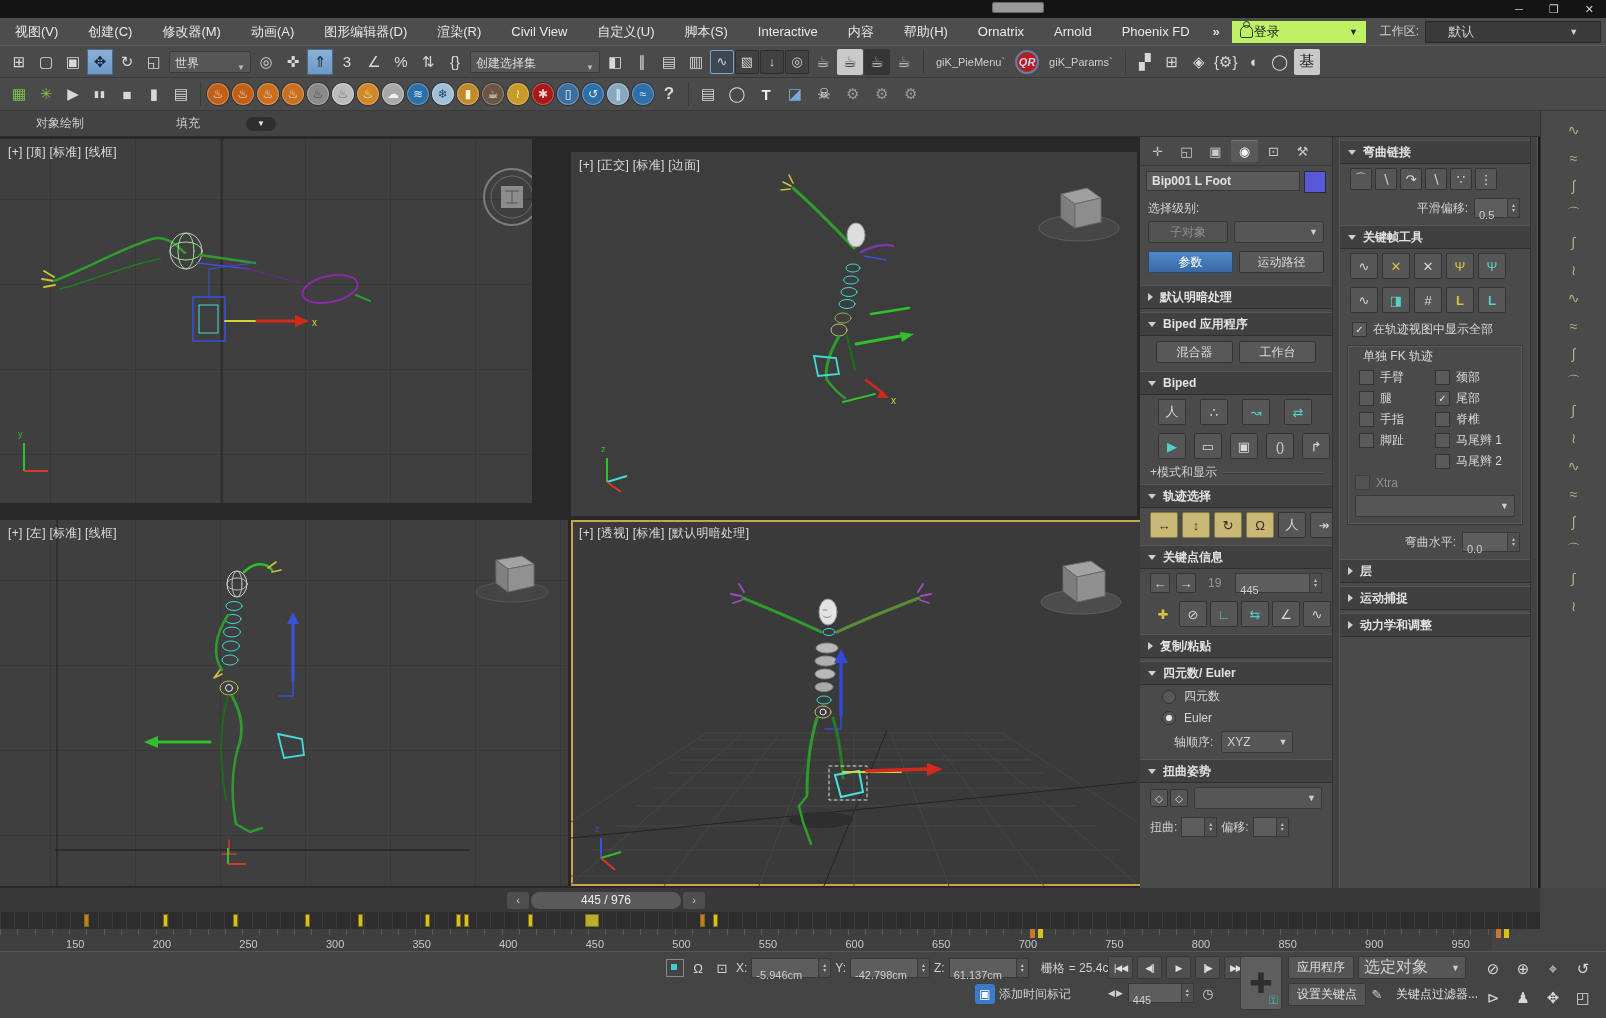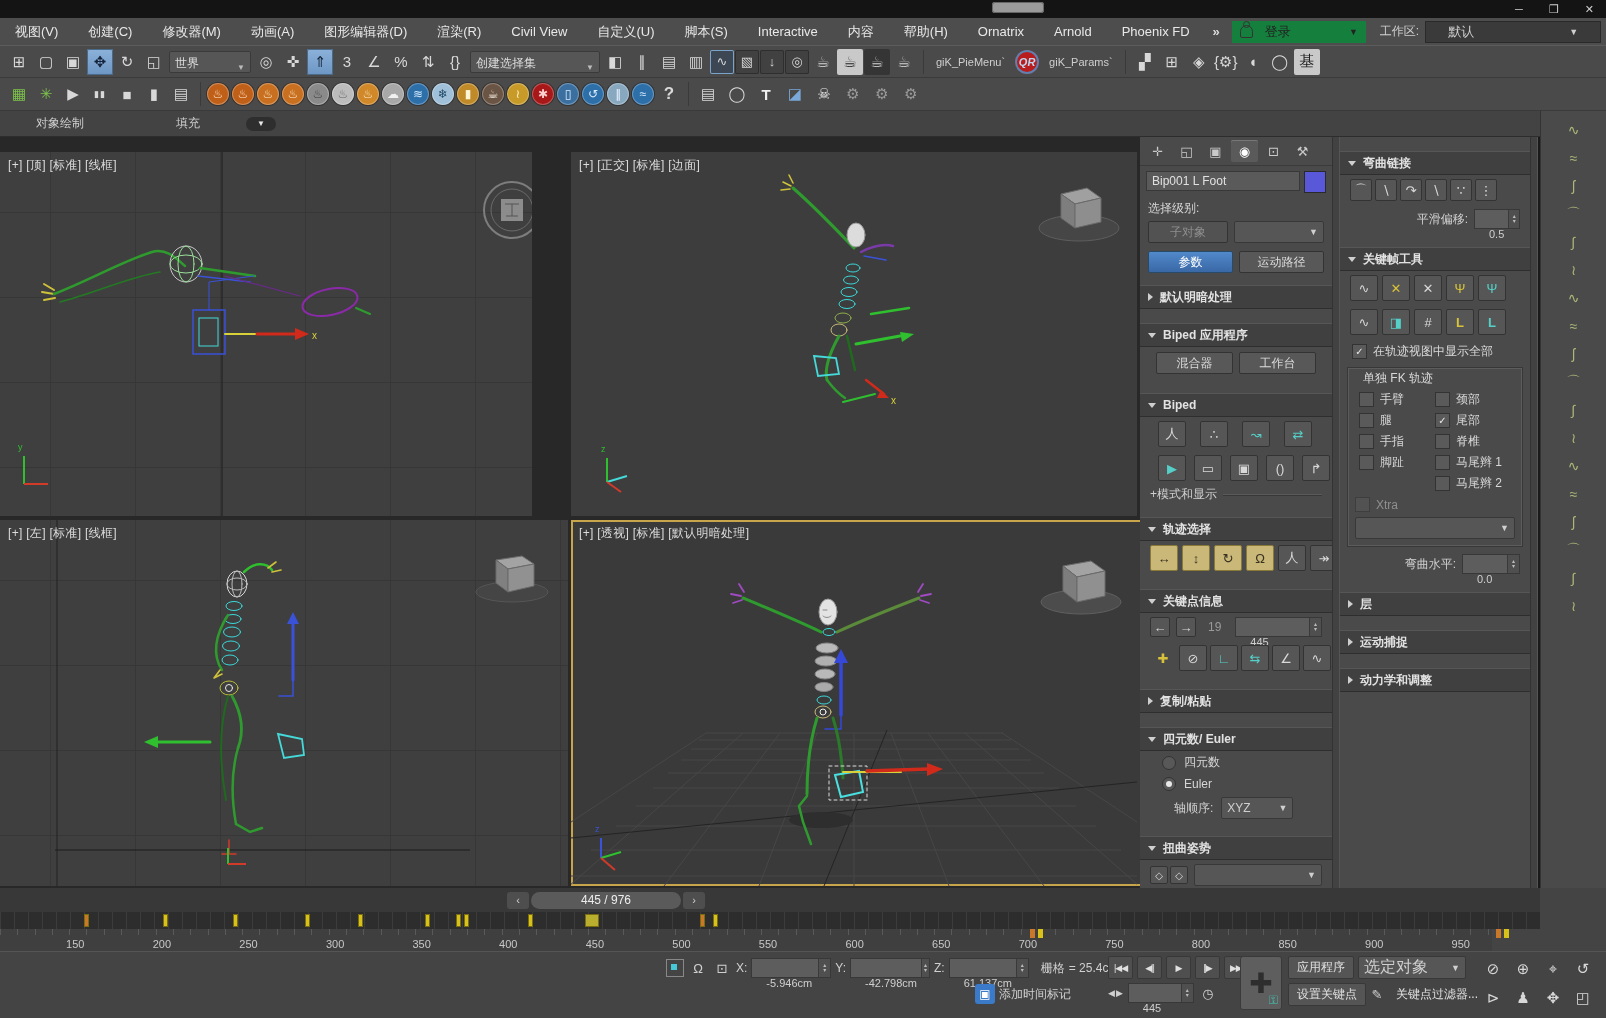--- a/index.html
+++ b/index.html
@@ -11,21 +11,21 @@
   .titlebar{left:0;top:0;width:1606px;height:18px;background:#141414;}
   .tb-widget{left:992px;top:2px;width:52px;height:11px;background:#9a9a9a;border-radius:3px;
              box-shadow:inset 0 0 0 1px #666;}
   .winbtns{right:12px;top:0;height:18px;display:flex;gap:26px;align-items:center;color:#cfcfcf;font-size:11px;}
   .winbtns span{cursor:default;}
   .menubar{left:0;top:18px;width:1606px;height:27px;background:#4d4d4d;border-bottom:1px solid #333;
            display:flex;align-items:center;font-size:13px;color:#e8e8e8;}
   .menus{display:flex;}
   .menu-item{padding:0 15px;line-height:26px;white-space:nowrap;}
   .overflow{padding:0 8px;color:#dcdcdc;font-weight:bold;}
-  .login{display:flex;align-items:center;gap:12px;background:#15803d;color:#222;height:22px;
+  .login{display:flex;align-items:center;gap:1px;background:#bef264;color:#222;height:22px;
          padding:0 8px;margin-left:4px;width:118px;text-align:right;}
   .person{width:11px;height:11px;border:1.5px solid #333;border-radius:50% 50% 2px 2px;position:relative;}
   .person::before{content:"";position:absolute;left:2px;top:-5px;width:5px;height:5px;border:1.5px solid #333;border-radius:50%;}
   .caret{font-size:9px;margin-left:auto;}
   .workspace{display:flex;align-items:center;gap:6px;margin-left:14px;font-size:13px;}
   .ws-box{background:#3a3a3a;border:1px solid #2a2a2a;height:20px;line-height:20px;width:130px;
           padding:0 22px;color:#cfcfcf;display:flex;}
   
   .toolbar{left:0;width:1606px;background:#4a4a4a;display:flex;align-items:center;gap:2px;padding-left:6px;box-sizing:border-box;}
   .t1{top:45px;height:33px;border-top:1px solid #5c5c5c;border-bottom:1px solid #3a3a3a;}
@@ -62,47 +62,47 @@
     background-size:85px 85px;background-position:-35px -25px;}
   .vp svg{position:absolute;left:0;top:0;}
   .vp4{box-shadow:0 0 0 2px #c8a44a inset;background:#3a3a3a;}
   
   .cp{left:1140px;top:137px;width:192px;height:751px;background:#4a4a4a;font-size:12px;}
   .cp-tabs{display:flex;gap:2px;padding:3px 4px;border-bottom:1px solid #3a3a3a;}
   .cptab{width:27px;height:22px;display:flex;align-items:center;justify-content:center;font-size:13px;color:#c9c9c9;border-radius:2px;}
   .cptab.on{background:#5a5a5a;box-shadow:inset 0 1px 0 #777;color:#fff;}
   .namerow{display:flex;gap:4px;padding:5px 6px;}
   .namefield{flex:1;background:#5a5a5a;border:1px solid #383838;height:18px;line-height:18px;padding:0 5px;
-             color:#e0e0e0;font-size:12px;}
+             color:#e0e0e0;font-size:12px;font-weight:bold;}
   .swatch{width:20px;height:20px;background:#5858d8;border:1px solid #2a2a2a;flex:none;}
   .lab{padding:2px 8px;color:#d6d6d6;}
   .btnrow{display:flex;gap:6px;padding:2px 8px;}
   .pbtn{flex:1;height:20px;background:#585858;border:1px solid #333;border-radius:2px;color:#dcdcdc;
         display:flex;align-items:center;justify-content:center;font-size:12px;}
   .pbtn.disabled{color:#8f8f8f;background:#525252;}
   .pbtn.blue{background:linear-gradient(#5189ca,#3a68a6);color:#fff;border-color:#2a4a6a;}
   .ddp{flex:1;height:20px;background:#565656;border:1px solid #383838;border-radius:2px;display:flex;align-items:center;
        padding:0 5px;color:#cfcfcf;}
   .ro{height:22px;background:#404040;border-top:1px solid #565656;border-bottom:1px solid #2e2e2e;
-      display:flex;align-items:center;padding:0 8px;font-weight:bold;color:#e2e2e2;margin-top:14px;font-size:12px;}
+      display:flex;align-items:center;padding:0 8px;font-weight:bold;color:#e2e2e2;margin-top:3px;font-size:12px;}
   .ro::before{content:"";display:inline-block;margin-right:7px;}
   .ro.open::before{border-top:5px solid #cfcfcf;border-left:4px solid transparent;border-right:4px solid transparent;}
   .ro.closed::before{border-left:5px solid #cfcfcf;border-top:4px solid transparent;border-bottom:4px solid transparent;}
   .iconrow{display:flex;align-items:center;gap:3px;padding:4px 10px;}
   .cpi{width:26px;height:24px;background:#565656;border:1px solid #333;border-radius:2px;display:inline-flex;
        align-items:center;justify-content:center;font-size:13px;color:#d8d8d8;flex:none;}
   .cpi.yellow{background:#c9b878;color:#3a3222;border-color:#8a7a3a;}
   .cpi.teal{color:#55d0c8;}
   .sectline{display:flex;align-items:center;gap:6px;padding:1px 10px;height:16px;color:#cfcfcf;font-size:12px;}
   .sectline::after{content:"";flex:1;height:1px;background:#5a5a5a;box-shadow:0 1px 0 #383838;}
   .radio{width:12px;height:12px;border-radius:50%;background:#585858;border:1px solid #333;margin-right:8px;position:relative;flex:none;}
   .radio.on::after{content:"";position:absolute;left:3px;top:3px;width:6px;height:6px;border-radius:50%;background:#e8e8e8;}
   .rrow{display:flex;align-items:center;padding:3px 22px;}
   .fld{display:flex;height:18px;border:1px solid #383838;background:#5d5d5d;}
-  .fldv{flex:1;padding:16px 4px;line-height:17px;color:#cfcfcf;font-size:11px;margin-left:10px;}
+  .fldv{flex:1;padding:8px 4px;line-height:17px;color:#cfcfcf;font-size:11px;}
   .spin{width:11px;background:#4f4f4f;border-left:1px solid #3a3a3a;display:flex;flex-direction:column;
         align-items:center;justify-content:center;font-size:6px;color:#bbb;line-height:5px;}
   
   .cbbox{width:13px;height:13px;background:#5a5a5a;border:1px solid #333;display:inline-flex;align-items:center;
          justify-content:center;font-size:10px;color:#e8e8e8;margin-right:6px;flex:none;}
   .cbbox.on::after{content:"✓";color:#e8e8e8;}
   .cbbox.hide{visibility:hidden;}
   .cbrow{display:flex;align-items:center;height:21px;font-size:12px;color:#d8d8d8;}
   
   .aux{left:1340px;top:137px;width:190px;height:751px;background:#4a4a4a;font-size:12px;}
@@ -309,21 +309,21 @@
   <div style="display:flex;gap:92px">
 
   <span>对象绘制</span>
       <span>填充</span>
     </div>
   <span class="paint-dd">▼</span>
 </div>
 
 <div class="abs vparea">
 
-  <div class="vp grid-vp" style="left:0;top:15px;width:532px;height:364px">
+  <div class="vp grid-vp" style="left:0;top:2px;width:532px;height:364px">
     <span class="vp-label">[+] [顶] [标准] [线框]</span>
     <svg width="568" height="364">
       <line x1="222" y1="0" x2="222" y2="364" stroke="#1f1f1f"></line>
       <g>
         <circle cx="512" cy="58" r="28" fill="none" stroke="#7d7d7d" stroke-width="2"></circle>
         <circle cx="512" cy="58" r="21" fill="none" stroke="#6a6a6a"></circle>
         <rect x="501" y="47" width="22" height="22" fill="#9a9a9a" opacity=".85"></rect>
         <path d="M505 52h14M512 52v12M506 64h12" stroke="#555" fill="none"></path>
       </g>
       <g fill="none" stroke-linecap="round">

